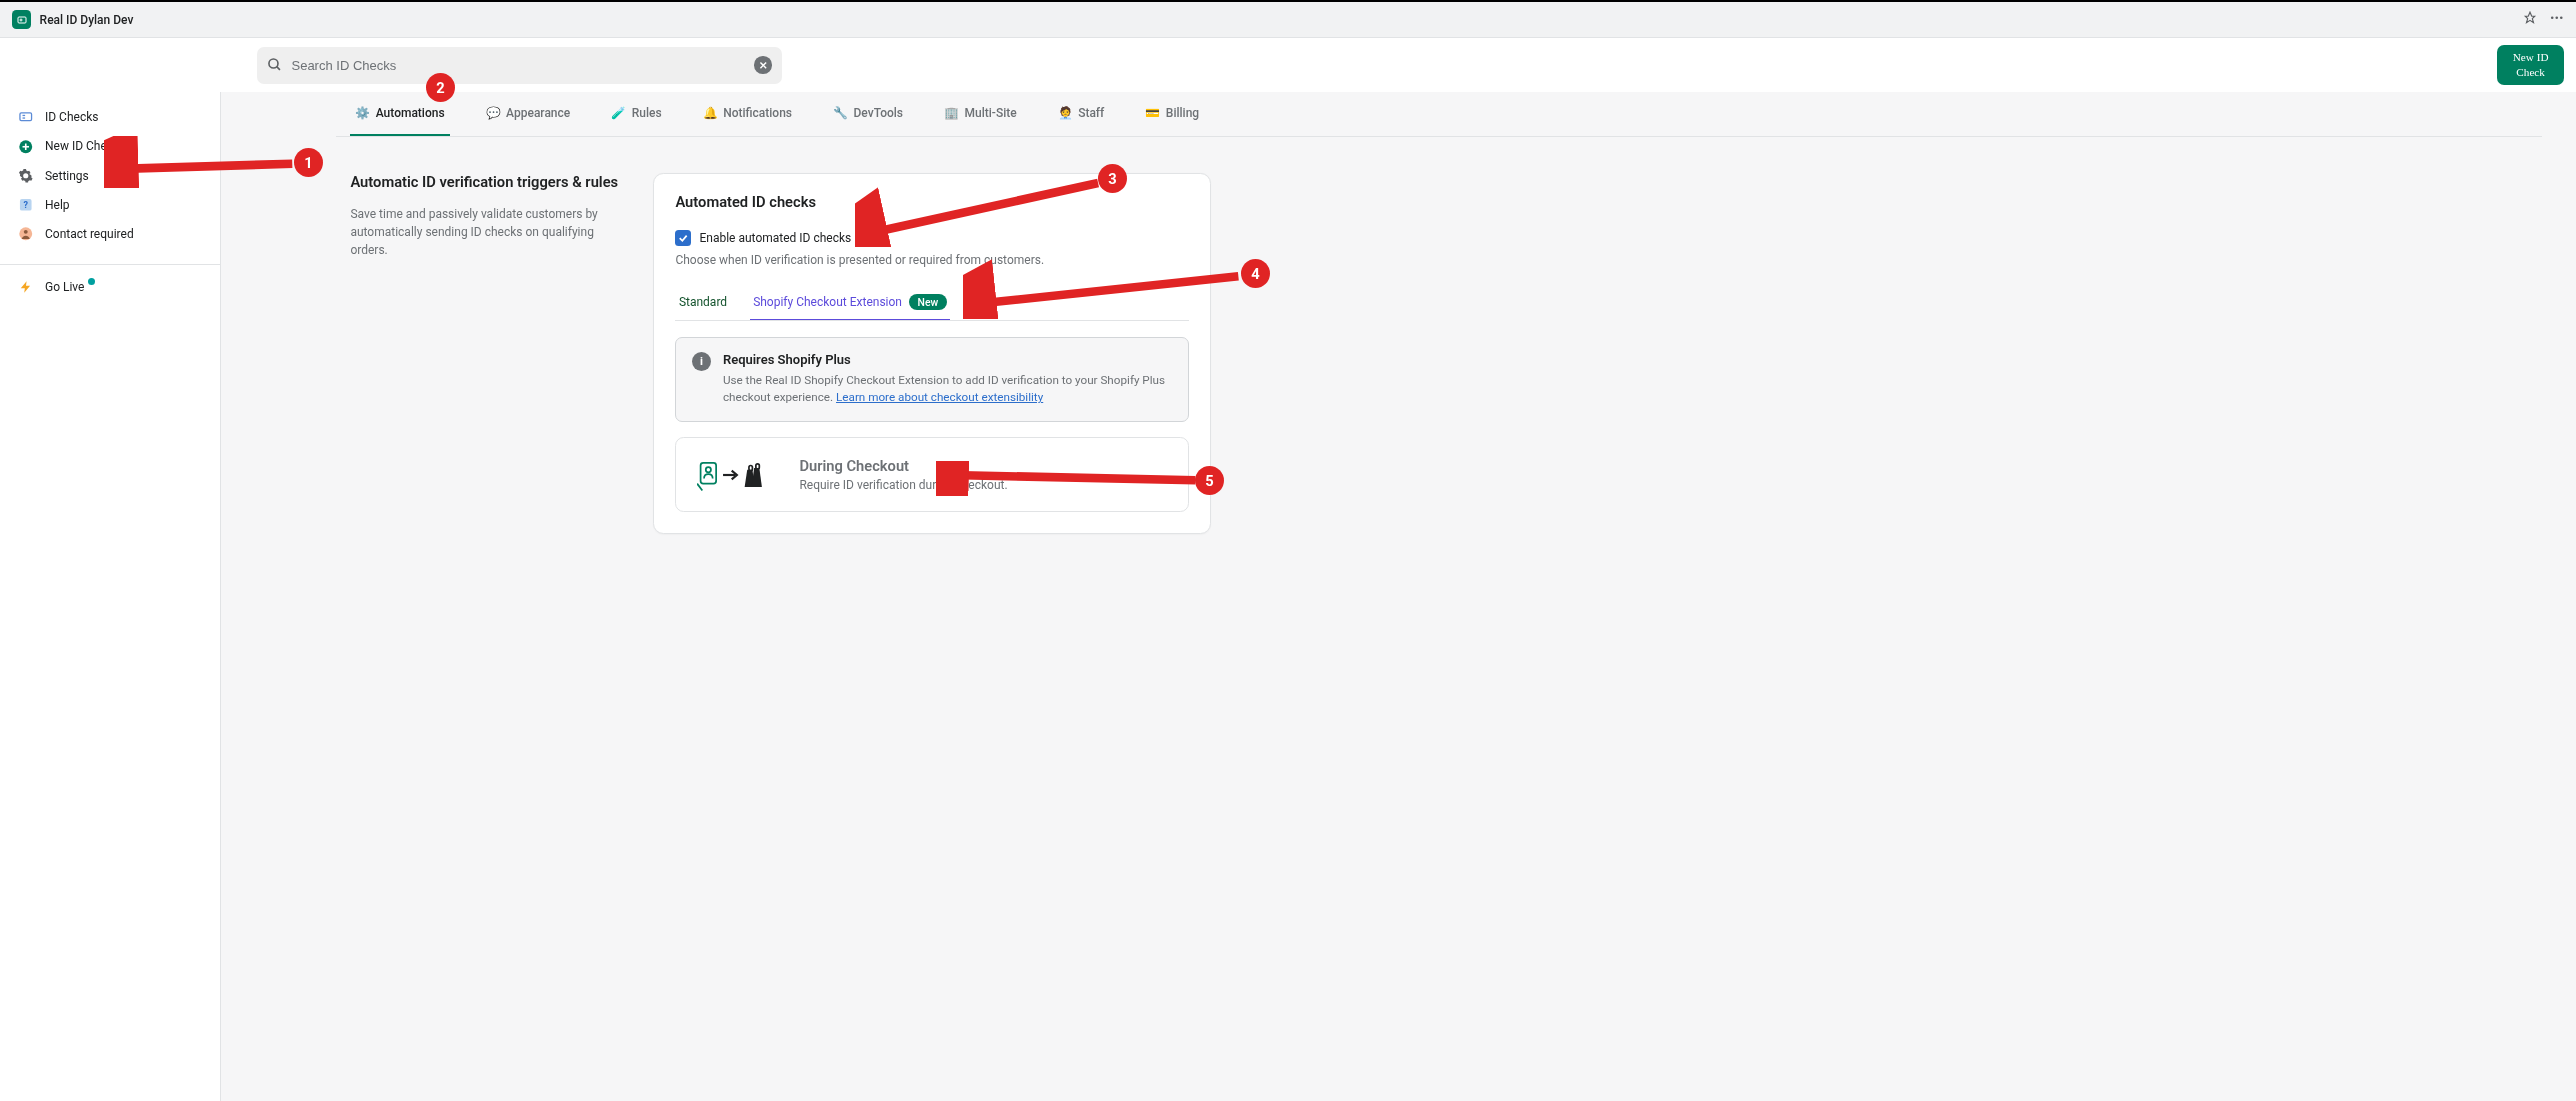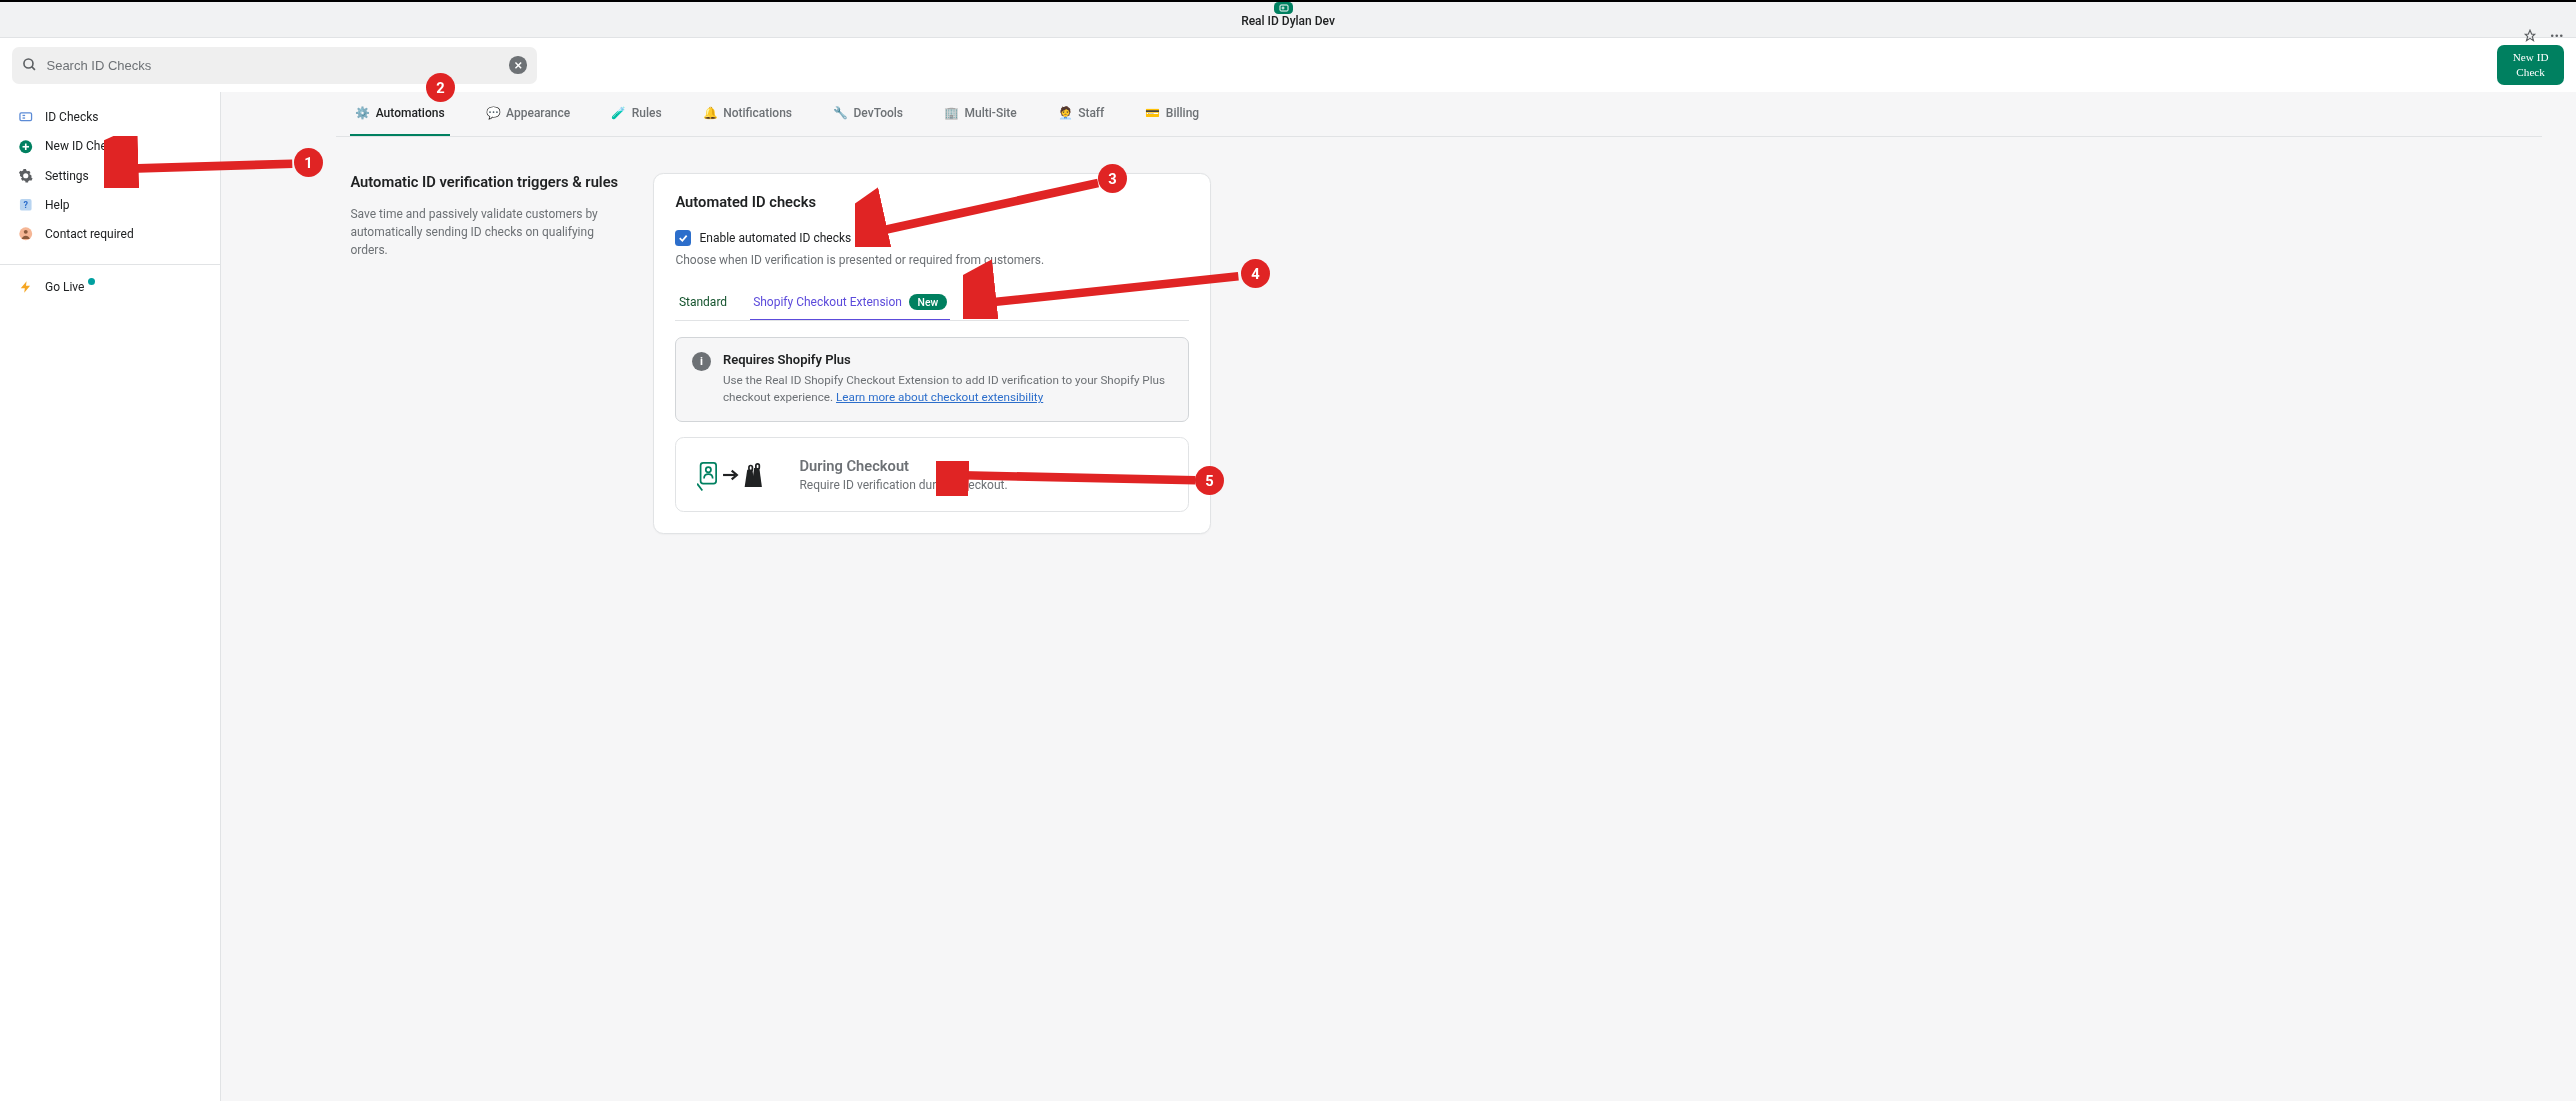--- a/index.html
+++ b/index.html
@@ -1,28 +1,28 @@
 <!DOCTYPE html>
 <html style="font-size:14px"><head>
 <meta charset="utf-8">
 <style>
 * { box-sizing: border-box; margin: 0; padding: 0; }
 body { font-family: -apple-system, BlinkMacSystemFont, "Segoe UI", Roboto, sans-serif; background: #f6f6f7; color: #202223; }
 
 
-.topbar { background: #f1f2f3; height: 38px; display: flex; align-items: center; padding: 0 12px; border-bottom: 0.9px solid #e1e3e5; position: relative; border-top: 2.6px solid #000; flex-direction: column; }
+.topbar { background: #f1f2f3; height: 38px; display: flex; align-items: center; padding: 0 12px; border-bottom: 0.9px solid #e1e3e5; position: relative; border-top: 2.6px solid #000; }
 .app-logo { width: 19px; height: 19px; border-radius: 4.3px; background: #008060; display: flex; align-items: center; justify-content: center; margin-right: 8.6px; }
 .app-logo svg { width: 12px; height: 12px; }
 .app-title { font-size: 12px; font-weight: 500; color: #202223; }
 .topbar-right { margin-left: auto; display: flex; align-items: center; gap: 12px; }
 .pin-icon, .more-icon { color: #5c5f62; cursor: pointer; }
 
 
 .toolbar { background: #fff; height: 54px; display: flex; align-items: center; padding: 0 12px; }
-.search-wrap { width: 525px; background: #efefef; border-radius: 7px; height: 37px; display: flex; align-items: center; padding: 0 10.4px; }
+.search-wrap { margin-left: 245px; width: 525px; background: #efefef; border-radius: 7px; height: 37px; display: flex; align-items: center; padding: 0 10.4px; }
 .search-wrap svg { color: #5c5f62; }
 .search-input { flex: 1; border: none; background: transparent; font-size: 13px; margin-left: 8.6px; outline: none; color: #202223; }
 .search-input::placeholder { color: #6d7175; }
 .clear-btn { width: 17.3px; height: 17.3px; border-radius: 50%; background: #6d7175; display: flex; align-items: center; justify-content: center; color: #fff; cursor: pointer; }
 .new-id-btn { margin-left: auto; background: #008060; color: #fff; border: none; border-radius: 7px; padding: 5.2px 15.5px; font-size: 11.2px; font-weight: 500; cursor: pointer; text-align: center; line-height: 1.3; font-family: Liberation Serif, serif; }
 
 
 .layout { display: flex; }
 .sidebar { width: 221px; background: #fff; border-right: 0.9px solid #e1e3e5; min-height: calc(100vh - 92px); padding-top: 10.4px; }
 .side-group { border-bottom: 0.9px solid #e1e3e5; padding-bottom: 15px; margin-bottom: 7px; }

